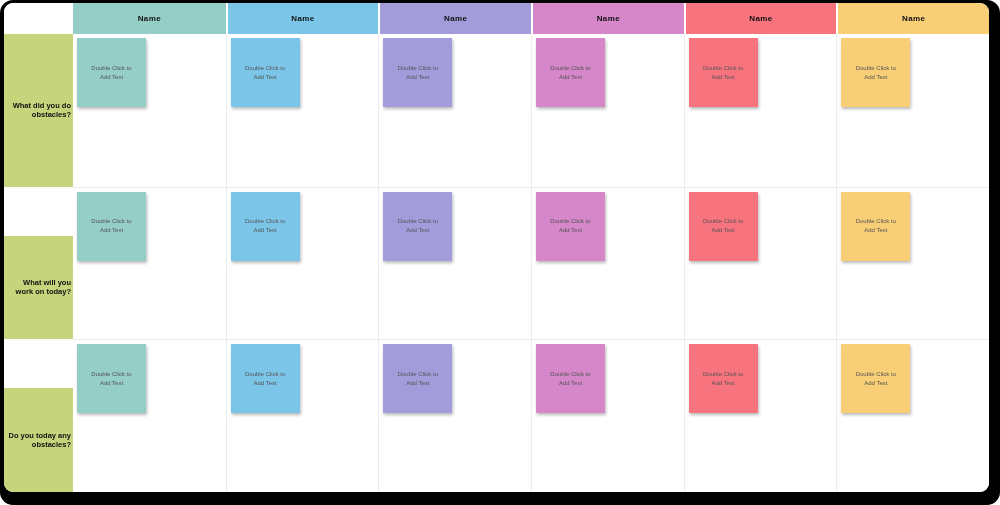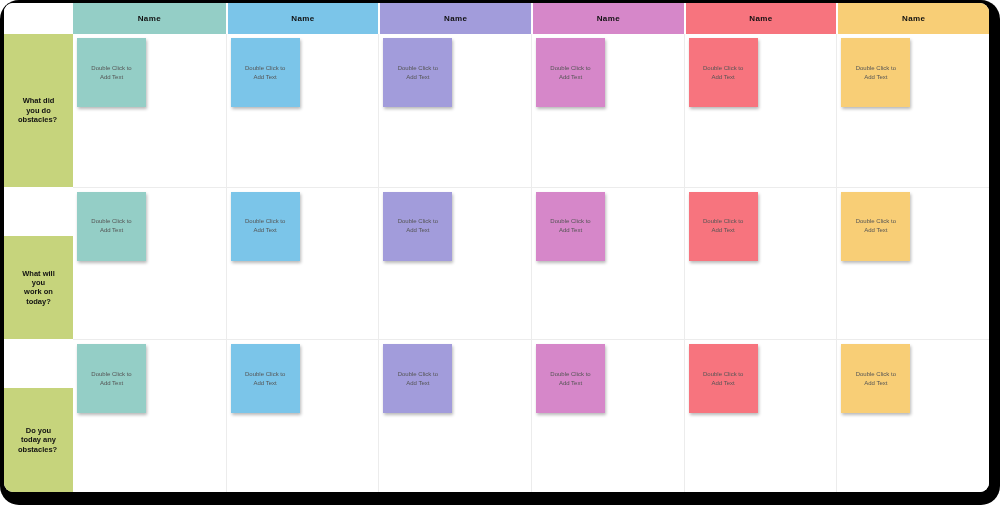--- a/index.html
+++ b/index.html
@@ -7,21 +7,20 @@
     padding: 0;
     background: #ffffff;
     font-family: "Liberation Sans", sans-serif;
   }
   .stage {
     position: relative;
     width: 1000px;
     height: 505px;
     background: #ffffff;
     overflow: hidden;
-    border-radius: 19px;
   }
   
   .frame {
     position: absolute;
     inset: 0;
     background: #000000;
     border-radius: 13px;
   }
   .card {
     position: absolute;
@@ -49,28 +48,28 @@
     justify-content: center;
     font-size: 8px;
     font-weight: bold;
     color: #111111;
     letter-spacing: 0.4px;
   }
   .hdr-gap { border-left: 2px solid #ffffff; }
   .rl {
     display: flex;
     flex-direction: column;
-    align-items: flex-start;
+    align-items: flex-end;
     justify-content: center;
     text-align: center;
     font-size: 7.5px;
     font-weight: bold;
     color: #111111;
     line-height: 1.25;
-    padding: 0 14px;
+    padding: 0 2px;
   }
   .rl-gap { border-top: 2px solid #ffffff; margin-top: 47px; }
   .cell {
     background: #ffffff;
     position: relative;
   }
   .cell-vline { border-left: 1px solid #ececec; }
   .cell-hline { border-top: 1px solid #ececec; }
   .sticky {
     position: absolute;

